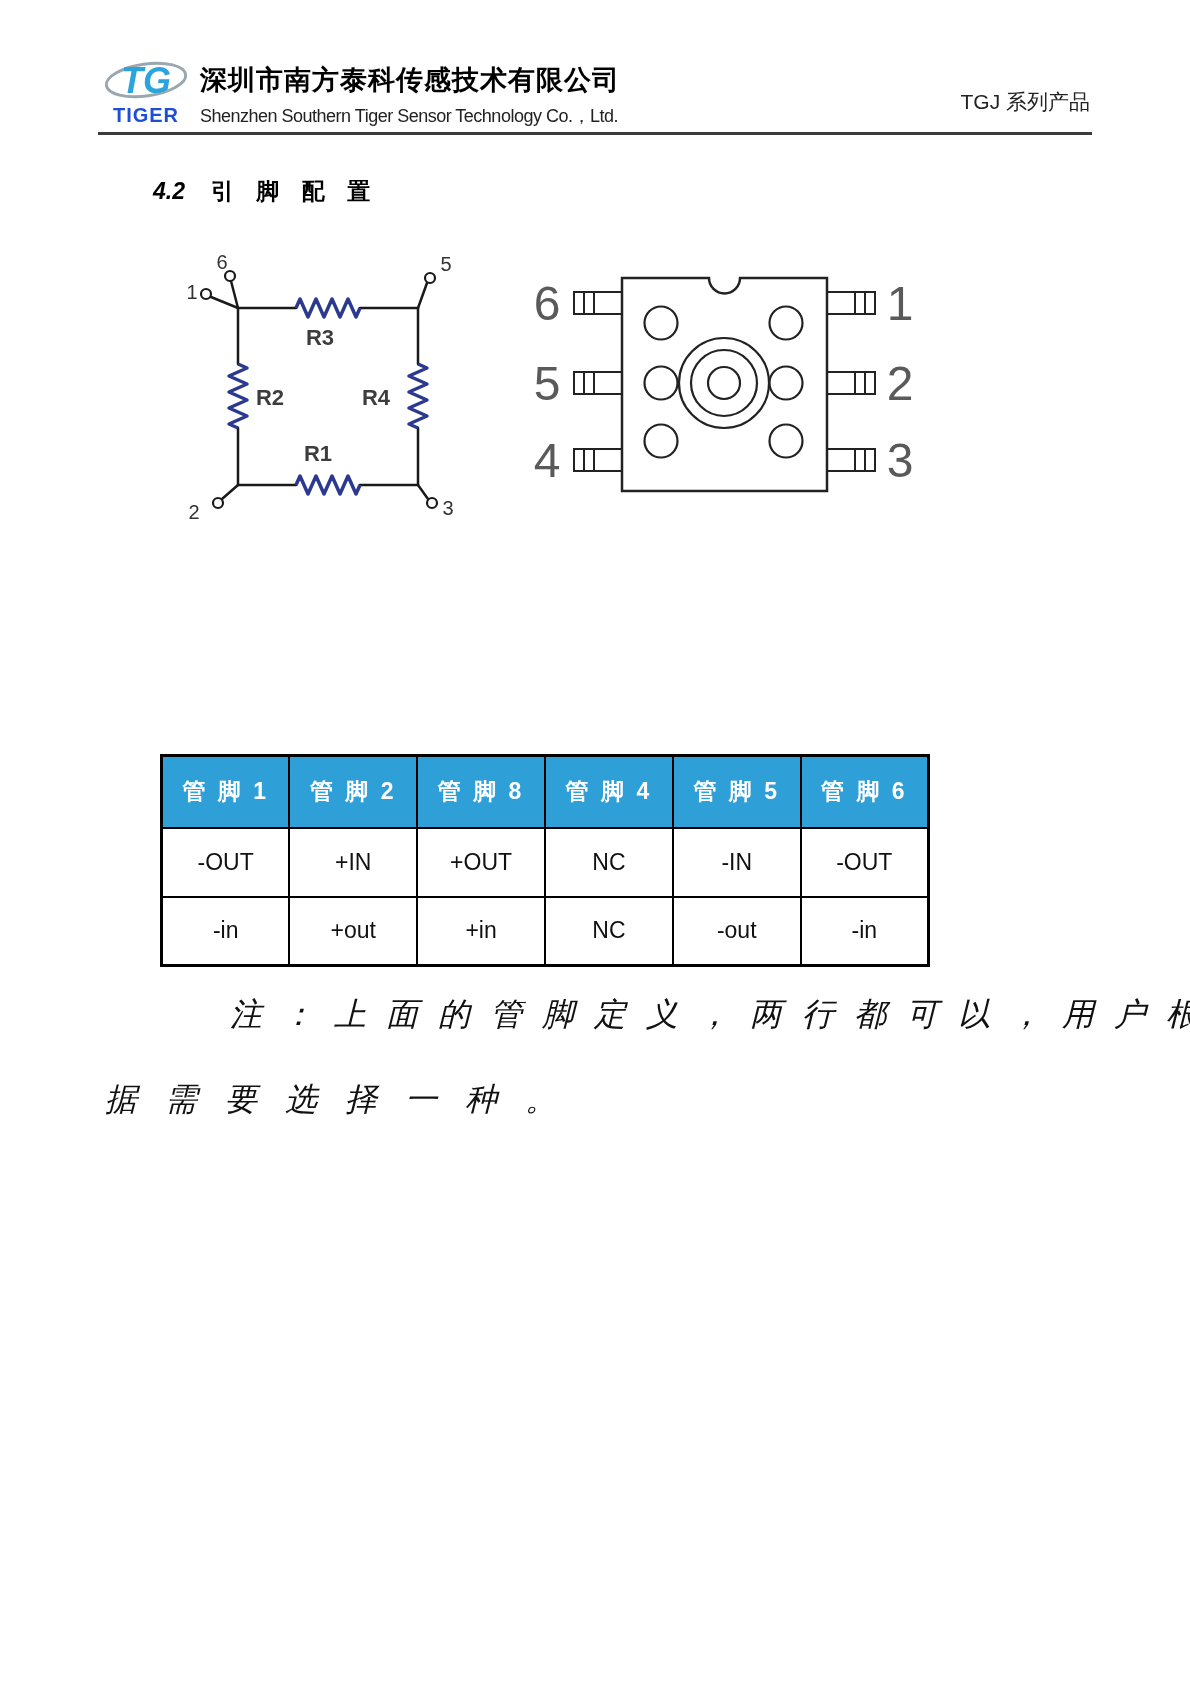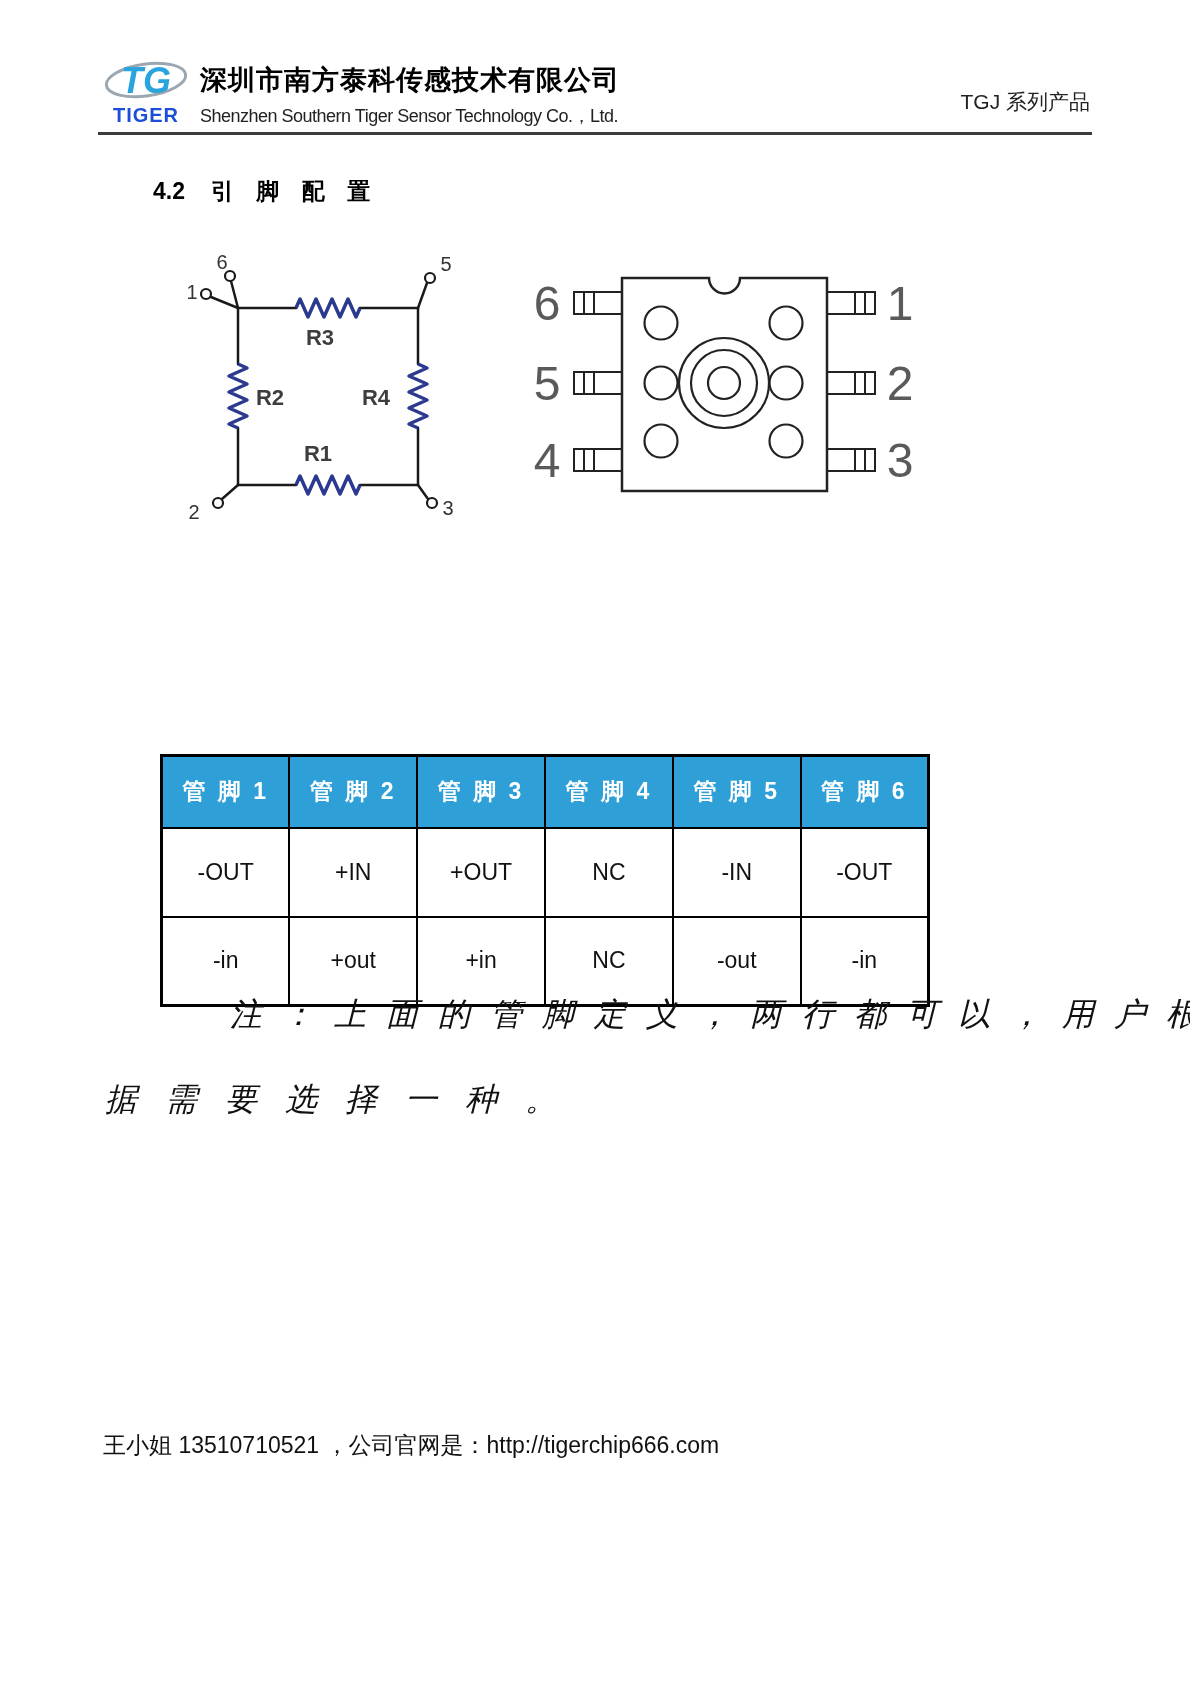--- a/index.html
+++ b/index.html
@@ -13,37 +13,37 @@
                 color:#1d4ed8; margin-top:-6px; }
   .company-cn { position:absolute; left:200px; top:62px; font-size:27px; font-weight:bold;
                 color:#000; letter-spacing:1px; }
   .company-en { position:absolute; left:200px; top:104px; font-size:18px; color:#222;
                 letter-spacing:-0.5px; }
   .series { position:absolute; right:100px; top:88px; font-size:21px; color:#222; }
   .header-rule { position:absolute; left:98px; top:132px; width:994px; height:3px; background:#3c3c3c; }
 
   
   .section-title { position:absolute; left:153px; top:176px; font-size:23px; font-weight:bold; color:#000; }
-  .section-title .num { margin-right:26px; }
+  .section-title .num { margin-right:26px;font-style:italic; }
   .section-title .txt { letter-spacing:8px; }
 
   
   .bridge-svg { position:absolute; left:168px; top:233px; }
   .chip-svg   { position:absolute; left:522px; top:246px; }
   svg text { font-family:"Liberation Sans", sans-serif; }
   .rlabel { font-size:22px; fill:#3d3d3d; font-weight:600; }
   .pnum   { font-size:20px; fill:#333; }
   .cnum   { font-size:48px; fill:#5a5a5a; }
 
   
   .pin-table { position:absolute; left:160px; top:754px; width:770px; border-collapse:collapse;
                border:3px solid #000; table-layout:fixed; }
   .pin-table th { background:#2f9fd8; color:#fff; font-size:23px; font-weight:bold;
                   height:72px; border:2px solid #000; letter-spacing:3px; text-align:center; }
-  .pin-table td { height:89px; font-size:23px; color:#111; border:2px solid #000;
+  .pin-table td { height:69px; font-size:23px; color:#111; border:2px solid #000;
                   text-align:center; background:#fff; }
 
   
   .note-line { position:absolute; font-family:"Liberation Serif", serif; font-style:italic;
                font-size:32px; color:#111; white-space:nowrap; }
   .note-1 { left:230px; top:993px; letter-spacing:3px; word-spacing:6px; }
   .note-2 { left:105px; top:1078px; letter-spacing:6px; word-spacing:8px; }
 
   
   .footer-line { position:absolute; left:103px; font-size:23px; color:#111; }
@@ -163,21 +163,21 @@
       <text class="cnum" x="378" y="154">2</text>
       <text class="cnum" x="378" y="231">3</text>
     </g>
   </svg>
 
   <table class="pin-table">
     <thead>
       <tr>
         <th>管 脚 1</th>
         <th>管 脚 2</th>
-        <th>管 脚 3</th>
+        <th>管 脚 8</th>
         <th>管 脚 4</th>
         <th>管 脚 5</th>
         <th>管 脚 6</th>
       </tr>
     </thead>
     <tbody>
       <tr>
         <td>-OUT</td>
         <td>+IN</td>
         <td>+OUT</td>
@@ -192,15 +192,14 @@
         <td>NC</td>
         <td>-out</td>
         <td>-in</td>
       </tr>
     </tbody>
   </table>
 
   <div class="note-line note-1">注 ： 上 面 的 管 脚 定 义 ， 两 行 都 可 以 ， 用 户 根</div>
   <div class="note-line note-2">据 需 要 选 择 一 种 。</div>
 
-  <div class="footer-line footer-1">王小姐 13510710521 ，公司官网是：http://tigerchip666.com</div>
 
 </div>
 
 </body></html>

